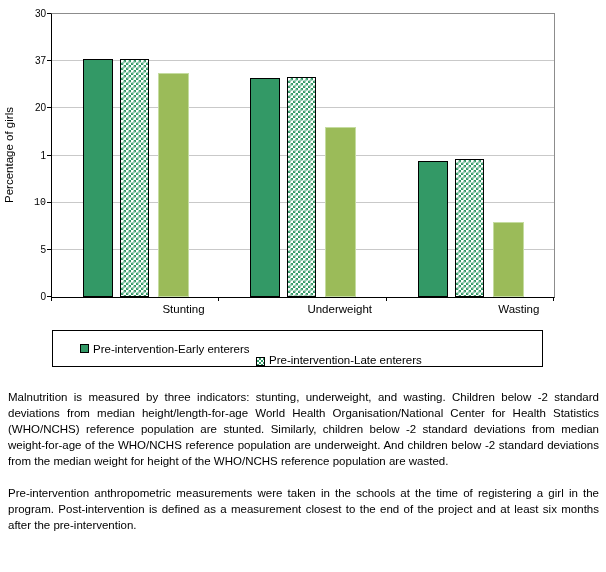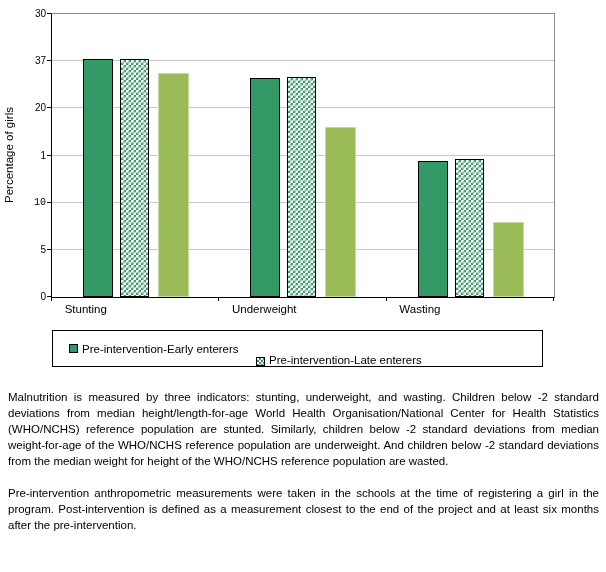--- a/index.html
+++ b/index.html
@@ -68,21 +68,21 @@
     position:absolute;width:32px;text-align:right;
     font-size:10px;line-height:11px;
   }
   .ytick{
     position:absolute;width:4px;height:1px;background:var(--axis);
   }
   .xtick{
     position:absolute;width:1px;height:4px;background:var(--axis);top:297px;
   }
   .xlabel{
-    position:absolute;top:303px;width:140px;text-align:left;
+    position:absolute;top:303px;width:140px;text-align:right;
     font-size:11.5px;
   }
   
   .legend{
     position:absolute;left:52px;top:330px;width:491px;height:37px;
     border:1px solid #000;box-sizing:border-box;
   }
   .legend-item{
     position:absolute;top:0;height:35px;
     display:flex;align-items:center;
@@ -161,21 +161,21 @@
         <div class="xtick" style="left: 218.333px;"></div>
         <div class="xtick" style="left: 385.667px;"></div>
         <div class="xtick" style="left: 553px;"></div>
         <div class="xlabel" style="left: 64.6667px;">Stunting</div>
         <div class="xlabel" style="left: 232px;">Underweight</div>
         <div class="xlabel" style="left: 399.333px;">Wasting</div>
       </div>
   </div>
 
   <div class="legend" id="legend">
-      <div class="legend-item" style="left: 16px;">
+      <div class="legend-item" style="left: 27px;">
         <span class="swatch solid"></span>
         <span>Pre-intervention-Early enterers</span>
       </div>
       <div class="legend-item" style="left: 203px; align-items: flex-end;">
         <span class="swatch pattern"></span>
         <span>Pre-intervention-Late enterers</span>
       </div>
     </div>
 
   <div class="notes">

